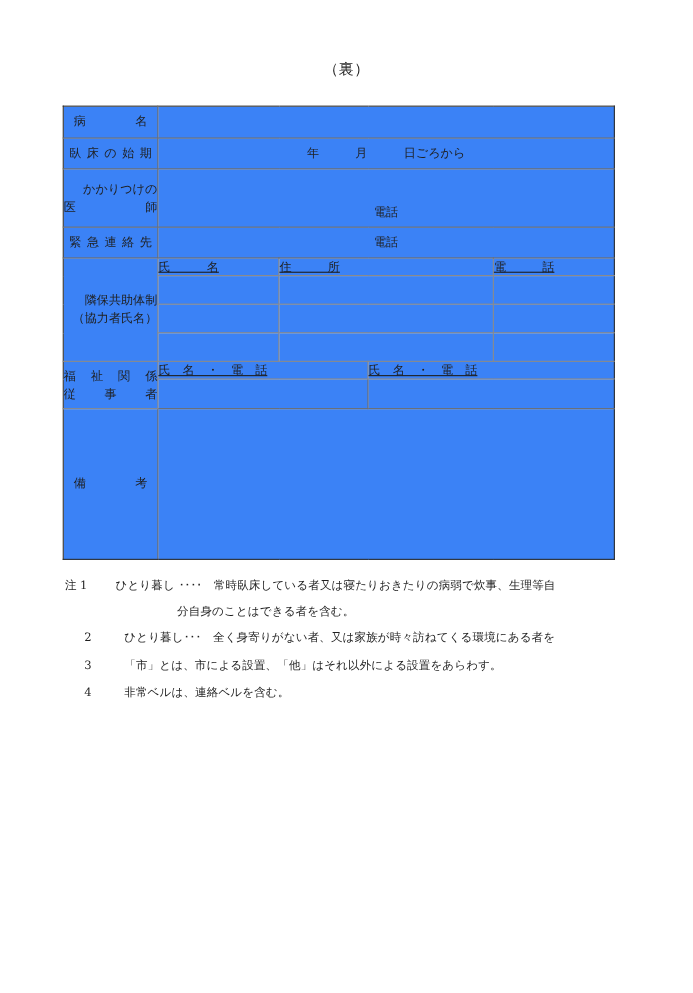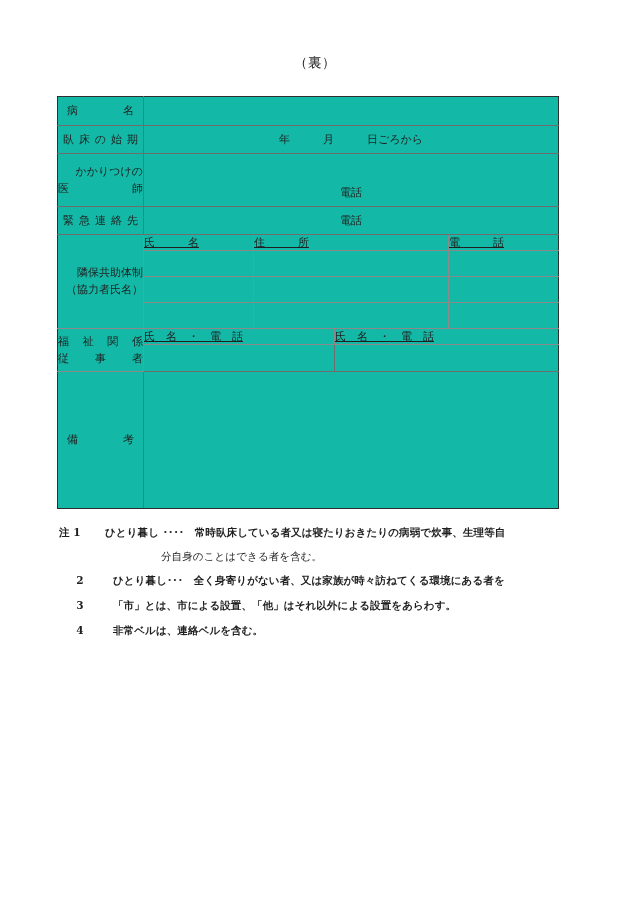--- a/index.html
+++ b/index.html
@@ -44,21 +44,21 @@
     width: 501px;
     border-collapse: collapse;
     table-layout: fixed;
   }
   .form-table td {
     border: 1px solid #6e6e6e;
     padding: 0;
     font-size: 11px;
     color: #1f1f1f;
     vertical-align: middle;
-    background: #14b8a6;
+    background: #3b82f6;
   }
   
   .form-table {
     outline: none;
   }
   .frame-top    { border-top: 1.4px solid #2e2e2e !important; }
   .frame-bottom { border-bottom: 1.4px solid #2e2e2e !important; }
   .frame-left   { border-left: 1.4px solid #2e2e2e !important; }
   .frame-right  { border-right: 1.4px solid #2e2e2e !important; }
 
@@ -113,21 +113,20 @@
   }
   .note {
     display: block;
     margin-bottom: 1px;
   }
   .note-line {
     display: flex;
     align-items: baseline;
     line-height: 2.25;
     white-space: nowrap;
-    font-weight: bold;
   }
   .note-num {
     width: 46px;
     flex: 0 0 46px;
     text-align: left;
     padding-left: 2px;
   }
   .note-num.deep {
     text-align: center;
     padding-left: 0;

